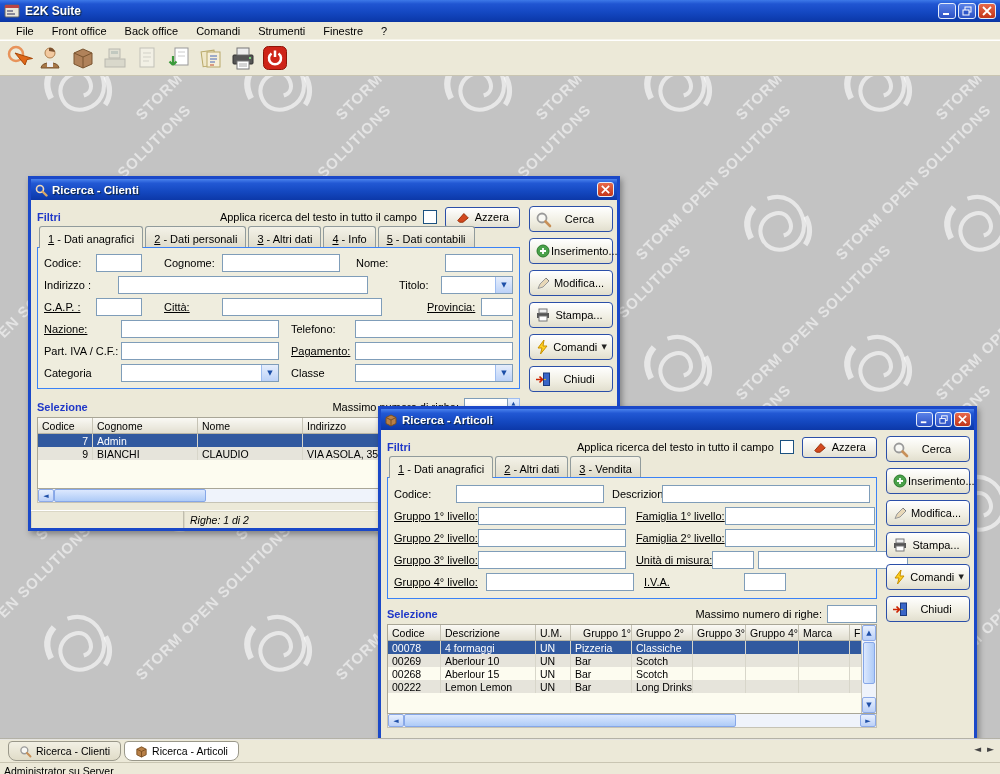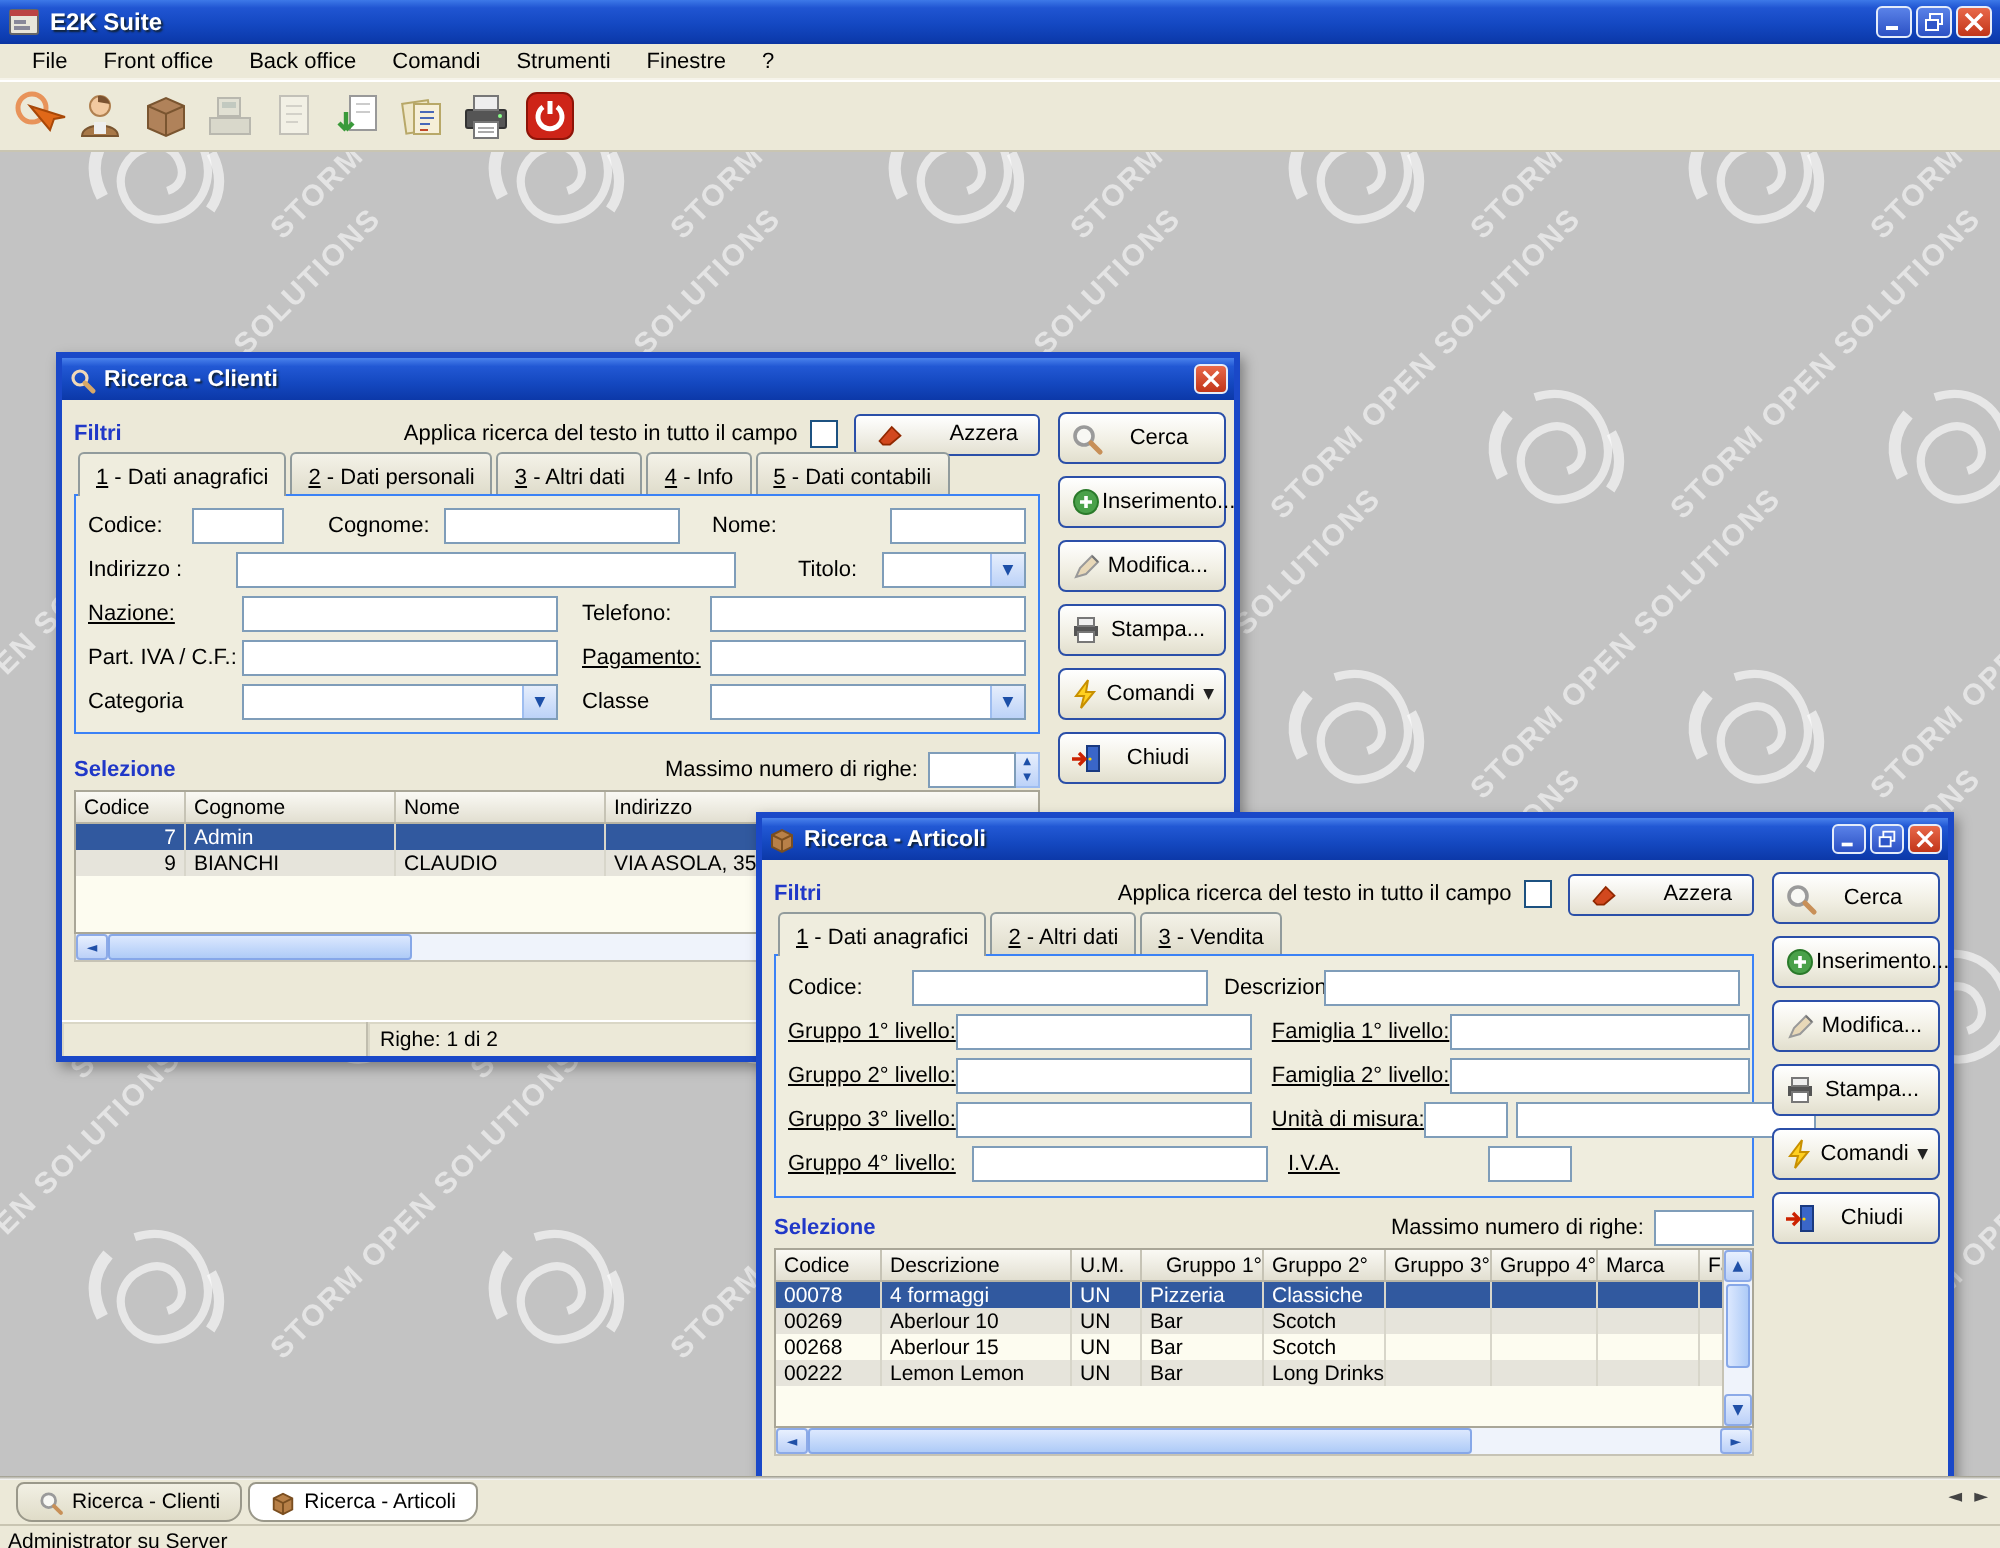--- a/index.html
+++ b/index.html
@@ -43,21 +43,21 @@
           background:linear-gradient(#FFFFFF,#F0EEE2 60%,#E2DFCE);display:flex;align-items:center;
           padding:0 5px;font-size:11px;font-family:"Liberation Sans",sans-serif;}
   .bigbtn .blabel{flex:1;text-align:center;}
   .dd-arrow{font-family:"DejaVu Sans",sans-serif;font-size:7px;color:#222;margin-left:2px;}
   
   .filter-row{height:24px;flex:0 0 24px;display:flex;align-items:center;margin-top:2px;}
   .sec{color:#2038C8;font-weight:bold;}
   .fulltext{margin-left:auto;}
   .checkbox{width:12px;height:12px;border:1px solid #1C5180;background:#fff;margin:0 8px 0 6px;flex:0 0 12px;}
   .sbtn{height:21px;border:1px solid #2B4FA8;border-radius:3px;background:linear-gradient(#FFFFFF,#E4E1D2);
-        display:flex;align-items:center;gap:23px;padding:0 10px;font-size:11px;font-family:"Liberation Sans",sans-serif;}
+        display:flex;align-items:center;gap:5px;padding:0 10px;font-size:11px;font-family:"Liberation Sans",sans-serif;}
   
   .tabs{display:flex;flex:0 0 18px;height:18px;align-items:flex-end;padding-left:2px;position:relative;z-index:1;}
   .tab{display:inline-block;border:1px solid #919B9C;border-bottom:none;border-radius:3px 3px 0 0;
        padding:6px 8px 2px;background:linear-gradient(#F4F2E8,#DFDCCB);margin-right:2px;font-size:11px;cursor:default;}
   .tab::first-letter{text-decoration:underline;}
   .tab.active{background:#EFEDDE;position:relative;top:1px;padding-bottom:3px;font-weight:normal;}
   .panel{border:1px solid #3b82f6;background:#EFEDDE;padding:4px 6px;flex:0 0 auto;}
   .frow{display:flex;align-items:center;height:22px;}
   .lbl{white-space:nowrap;}
   .lnk{text-decoration:underline;}
@@ -88,21 +88,21 @@
   
   .hscroll{height:13px;flex:0 0 13px;background:#EFF3FB;border:1px solid #C6C3B5;border-top:none;display:flex;align-items:stretch;}
   .sarrow{width:14px;flex:0 0 14px;background:linear-gradient(#E8F0FE,#BBD0F8);border:1px solid #8CAAE8;border-radius:2px;
       color:#2050A8;font-family:"DejaVu Sans",sans-serif;font-size:7px;display:flex;align-items:center;justify-content:center;}
   .hthumb{background:linear-gradient(#DCE8FE,#AECBF7);border:1px solid #86A7E8;border-radius:2px;}
   .vscroll{flex:0 0 14px;width:14px;background:#EFF3FB;border-left:1px solid #C6C3B5;display:flex;flex-direction:column;}
   .vthumb{background:linear-gradient(90deg,#DCE8FE,#AECBF7);border:1px solid #86A7E8;border-radius:2px;height:40px;margin:1px;}
   .vtrack,.htrack{flex:1;}
   
   .wstatus{height:17px;flex:0 0 17px;border-top:1px solid #FFF;background:#ECE9D8;display:flex;align-items:stretch;font-size:10.5px;}
-  .wcell{border-right:1px solid #C0BDAE;box-shadow:inset 1px 1px 0 #DAD7C6;display:flex;align-items:center;padding:0 6px;}
+  .wcell{border-right:1px solid #C0BDAE;box-shadow:inset 1px 1px 0 #DAD7C6;display:flex;align-items:center;padding:0 6px;font-style:italic;}
   
   .divider{height:2px;background:linear-gradient(#9A9889,#FFFFFF);}
   .tabbar{height:21px;background:#ECE9D8;display:flex;align-items:flex-start;padding:1px 6px 0 8px;}
   .task-tab{height:18px;display:flex;align-items:center;gap:4px;padding:0 10px;border:1px solid #9A988A;
       border-radius:4px 4px 8px 8px;background:linear-gradient(#F2F0E4,#E0DCC8);font-size:10.5px;margin-right:3px;}
   .task-tab.active{background:#FFFFFF;}
   .tabnav{margin-left:auto;display:flex;gap:6px;align-items:center;color:#444;
       font-family:"DejaVu Sans",sans-serif;font-size:9px;padding-top:3px;}
   .statusbar{height:16px;background:#ECE9D8;border-top:1px solid #C9C5B2;display:flex;align-items:center;padding:0 4px;font-size:10.5px;}
   svg{display:block;}
@@ -603,20 +603,28 @@
               <span class="lbl" style="width:38px;margin-left:16px">Nome:</span>
               <input class="txt" style="width: 68px; margin-left: auto;">
             </div>
             <div class="frow">
               <span class="lbl" style="width:74px">Indirizzo :</span>
               <input class="txt" style="width: 250px;">
               <span class="lbl" style="margin-left:auto;width:42px">Titolo:</span>
               <span class="combo" style="width:72px">
                   <span class="dd">▼</span>
                 </span>
+            </div>
+            <div class="frow">
+              <span class="lbl lnk" style="width:52px">C.A.P. :</span>
+              <input class="txt" style="width: 46px;">
+              <span class="lbl lnk" style="width:58px;margin-left:22px">Città:</span>
+              <input class="txt" style="width: 160px;">
+              <span class="lbl lnk" style="margin-left:auto;width:54px">Provincia:</span>
+              <input class="txt" style="width: 32px;">
             </div>
             <div class="frow">
               <span class="lbl lnk" style="width:77px">Nazione:</span>
               <input class="txt" style="width: 158px;">
               <span class="lbl" style="width:64px;margin-left:12px">Telefono:</span>
               <input class="txt" style="flex: 1 1 0%;">
             </div>
             <div class="frow">
               <span class="lbl" style="width:77px">Part. IVA / C.F.:</span>
               <input class="txt" style="width: 158px;">

